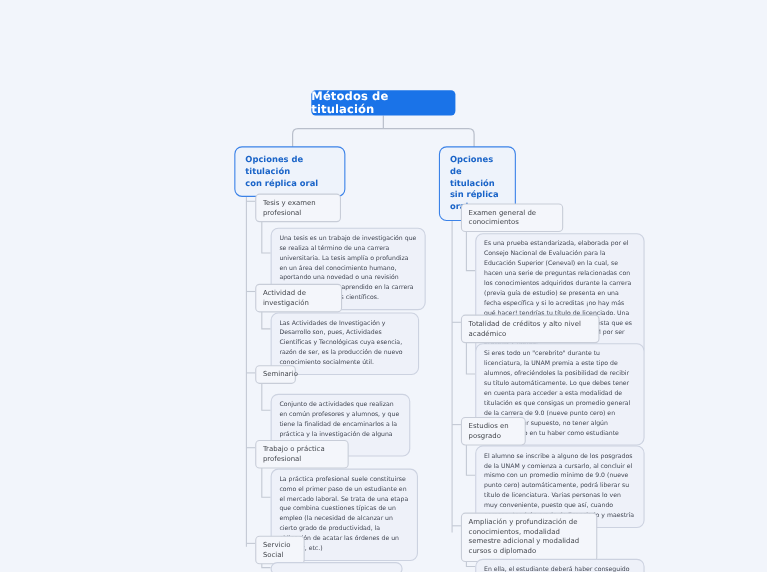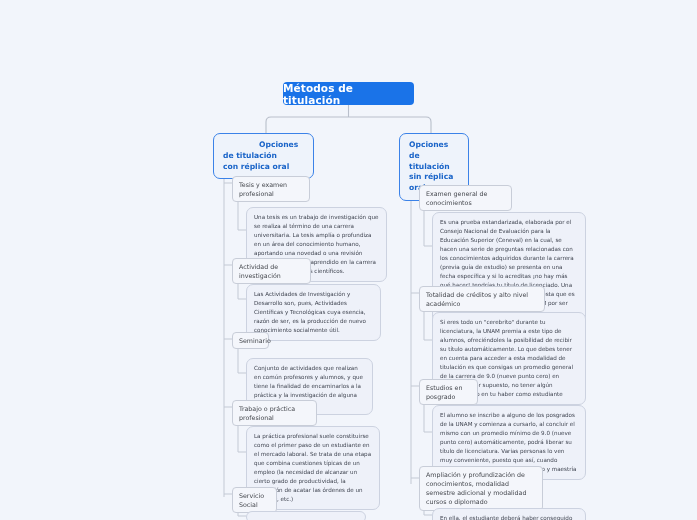--- a/index.html
+++ b/index.html
@@ -102,21 +102,21 @@
       <path d="M424 393 L424 432 L432 432"></path>
       <path d="M424 496 L424 515 L432 515"></path>
     </g>
   </svg>
 
   <div class="node root">
     <span>Métodos de titulación</span>
   </div>
 
   <div class="node branch branch-left">
-    <span style="white-space:pre-line;margin-left:36px;">Opciones de titulación
+    <span style="white-space:pre-line;">Opciones de titulación
 con réplica oral</span>
   </div>
 
   <div class="node topic" style="left:232px;top:176px;width:78px;">
     <span>Tesis y examen profesional</span>
   </div>
   <div class="node detail" style="left:246px;top:207px;width:141px;">
     <span>Una tesis es un trabajo de investigación que se realiza al término de una carrera universitaria. La tesis amplía o profundiza en un área del conocimiento humano, aportando una novedad o una revisión crítica, aplicando lo aprendido en la carrera y utilizando métodos científicos.</span>
   </div>
 

